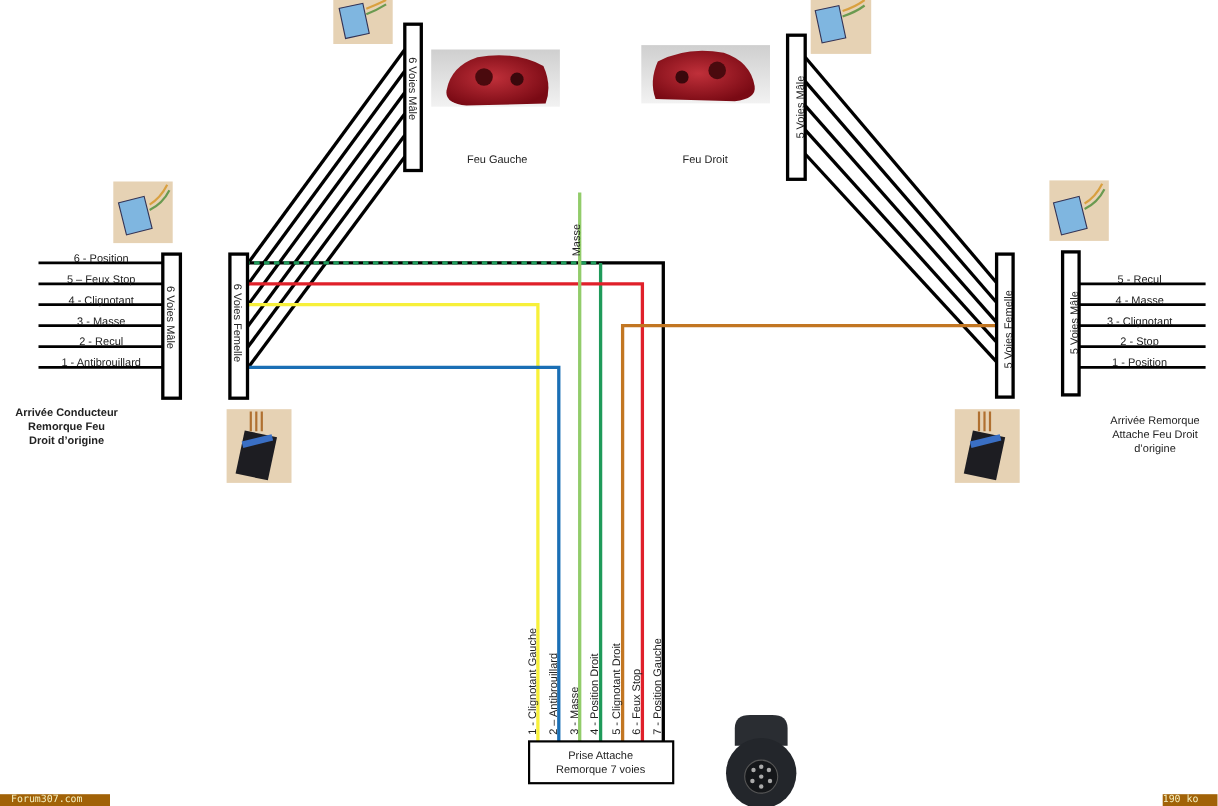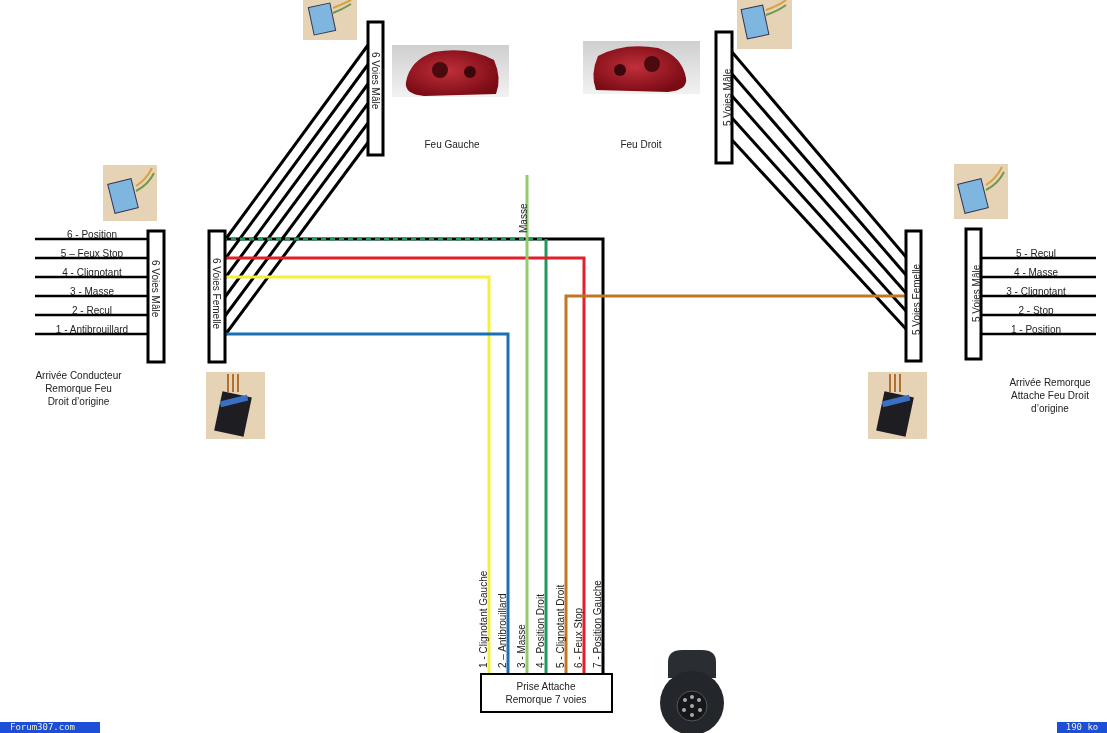--- a/index.html
+++ b/index.html
@@ -1,21 +1,21 @@
 <!DOCTYPE html>
 <html><head>
 <meta charset="utf-8">
 <style>
   html, body { margin: 0; padding: 0; background: #ffffff; }
   body { width: 1107px; height: 733px; position: relative; overflow: hidden;
          font-family: "Liberation Sans", sans-serif; color: #222; }
   #diagram { position: absolute; left: 0; top: 0; }
   .lbl { font-family: "Liberation Sans", sans-serif; font-size: 10px; fill: #222; }
   .caption { position: absolute; font-size: 10px; line-height: 13px; text-align: center; color: #222; }
-  .footer-badge { position: absolute; bottom: 0; height: 11px; background: #1d4ed8; color: #f5f0c0;
+  .footer-badge { position: absolute; bottom: 0; height: 11px; background: #a16207; color: #f5f0c0;
                   font-family: "DejaVu Sans Mono", monospace; font-size: 9px; line-height: 11px; }
 </style>
 </head>
 <body>
 
 <svg id="diagram" width="1107" height="733" viewBox="0 0 1107 733" xmlns="http://www.w3.org/2000/svg">
   <defs>
     <linearGradient id="lampBg" x1="0" y1="0" x2="0" y2="1">
       <stop offset="0" stop-color="#cfcfcf"></stop>
         <stop offset="1" stop-color="#f2f2f2"></stop>
@@ -183,25 +183,25 @@
     <circle cx="692" cy="706" r="2" fill="#aaa"></circle>
       <circle cx="685" cy="700" r="2" fill="#aaa"></circle>
       <circle cx="699" cy="700" r="2" fill="#aaa"></circle>
     <circle cx="684" cy="710" r="2" fill="#aaa"></circle>
       <circle cx="700" cy="710" r="2" fill="#aaa"></circle>
       <circle cx="692" cy="715" r="2" fill="#aaa"></circle>
       <circle cx="692" cy="697" r="2" fill="#aaa"></circle>
   </g>
 </svg>
 
-<div class="caption" style="left:22px; top:369px; width:113px;">
+<div class="caption" style="left:4px; top:369px; width:113px;font-weight:bold;">
   <div>Arrivée Conducteur</div>
   <div>Remorque Feu</div>
   <div>Droit d’origine</div>
 </div>
 <div class="caption" style="left:995px; top:376px; width:110px;">
   <div>Arrivée Remorque</div>
   <div>Attache Feu Droit</div>
   <div>d’origine</div>
 </div>
 
 <div class="footer-badge" style="left:0; width:100px; padding-left:10px; box-sizing:border-box;">Forum307.com</div>
-<div class="footer-badge" style="right:0; width:50px; text-align:center;">190 ko</div>
+<div class="footer-badge" style="right:0; width:50px; text-align:left;">190 ko</div>
 
 </body></html>

